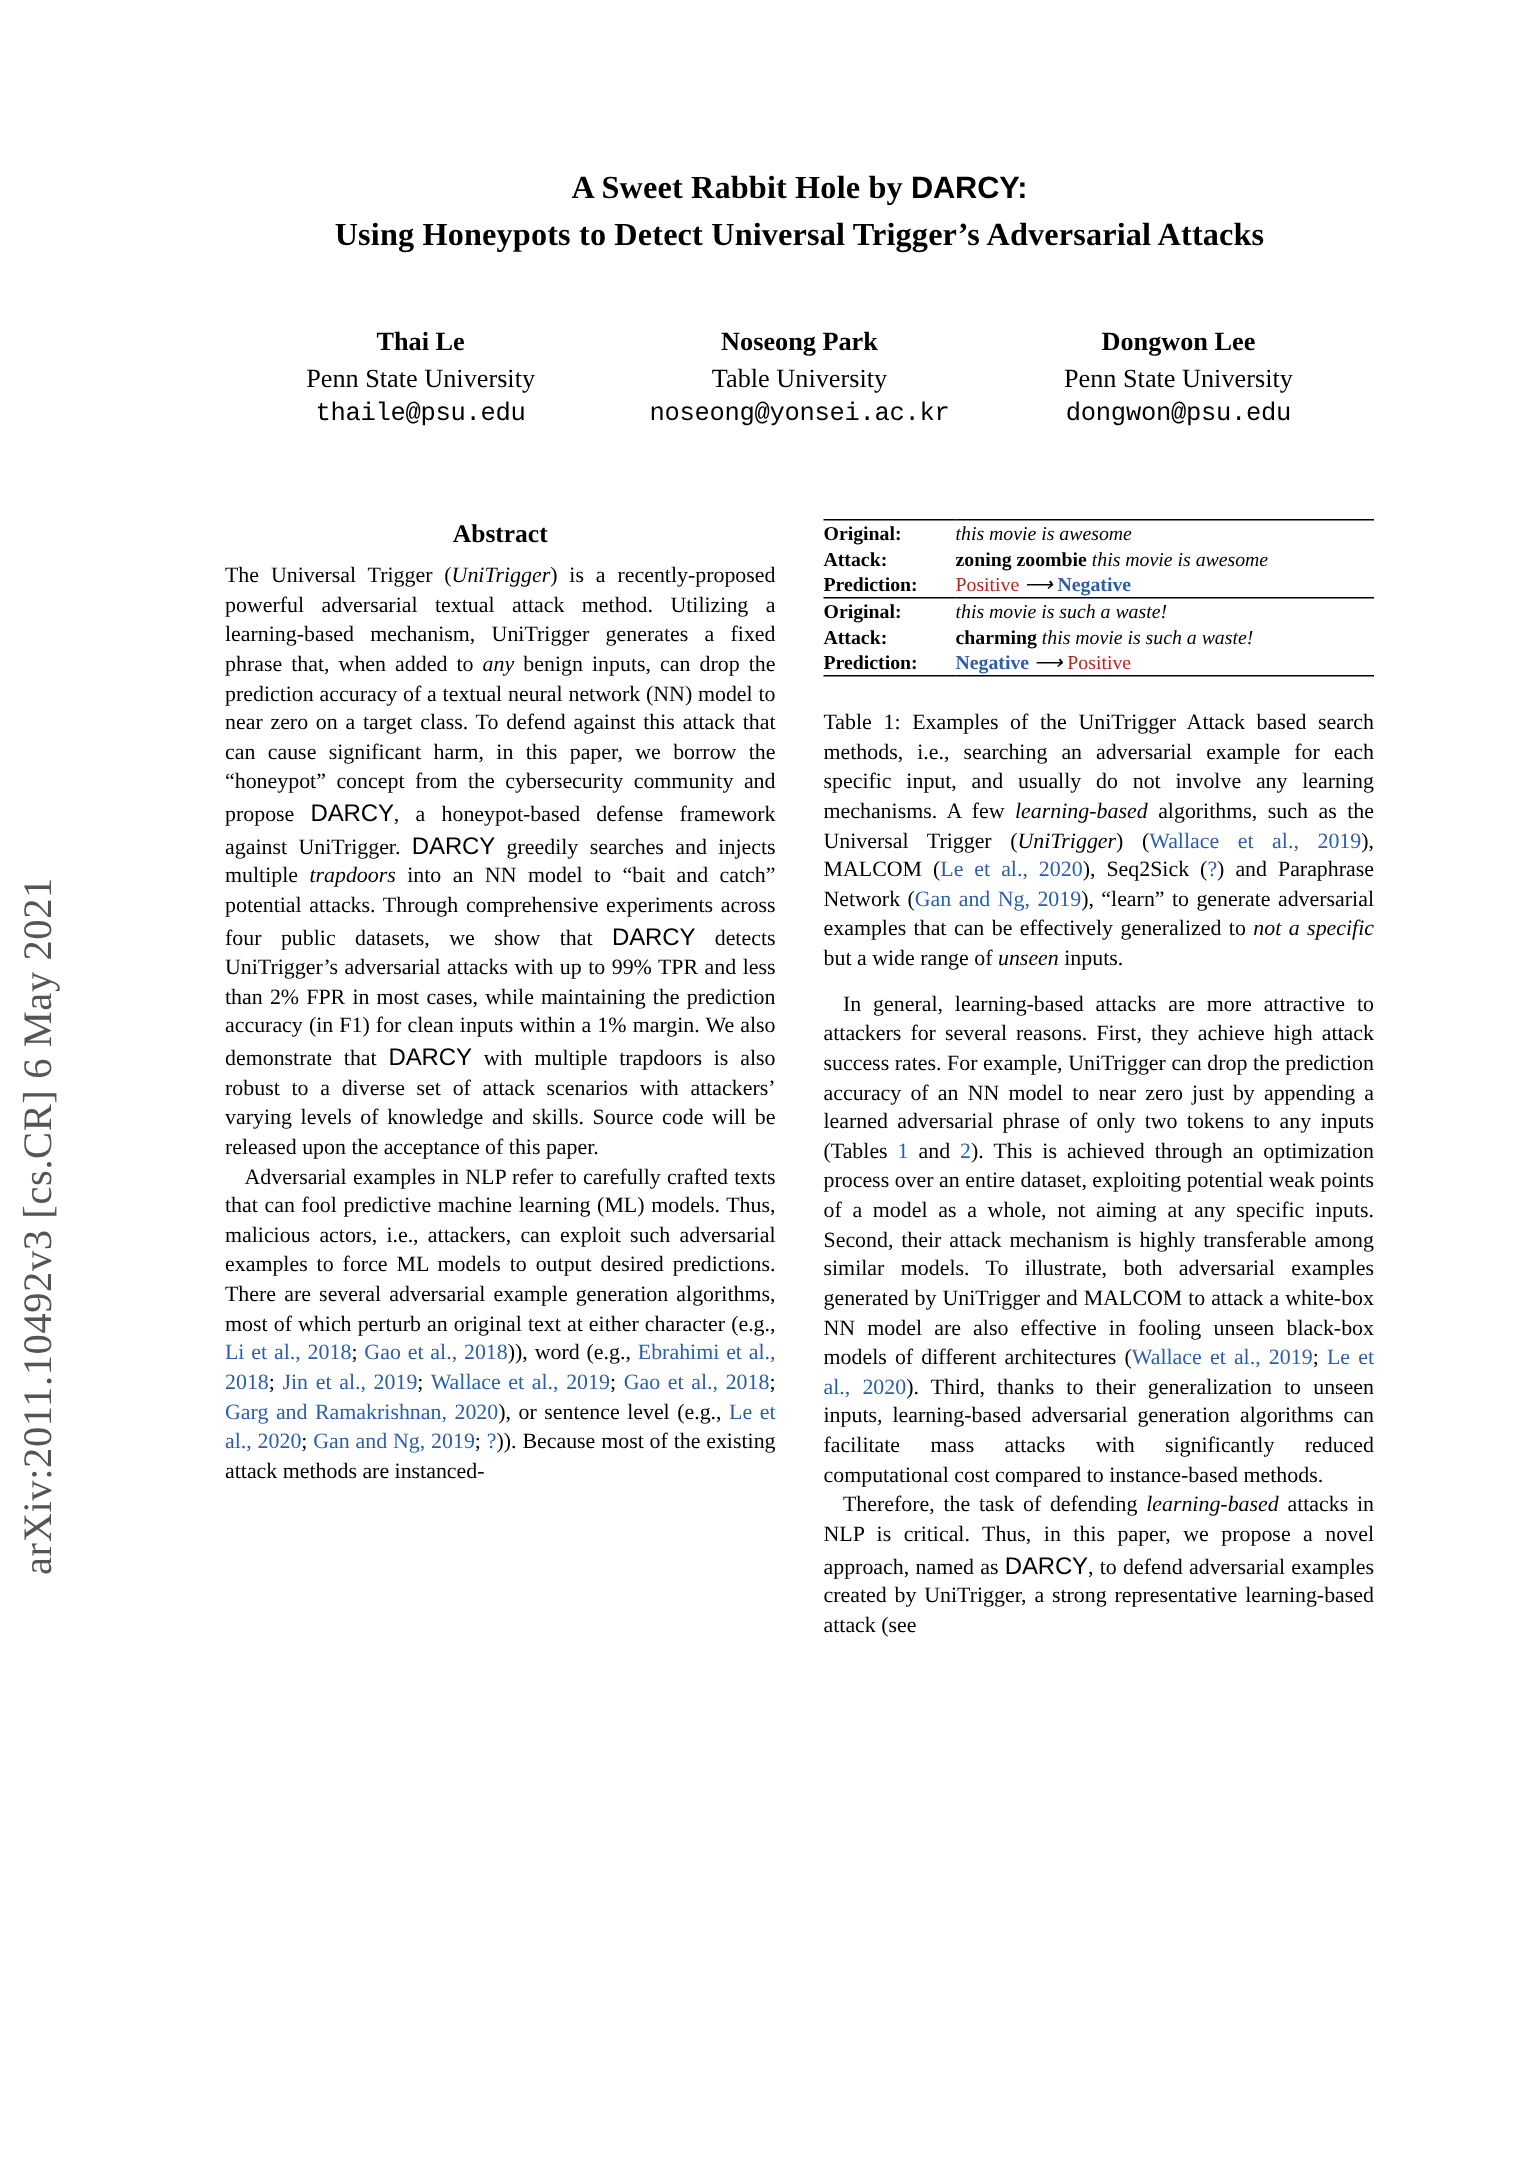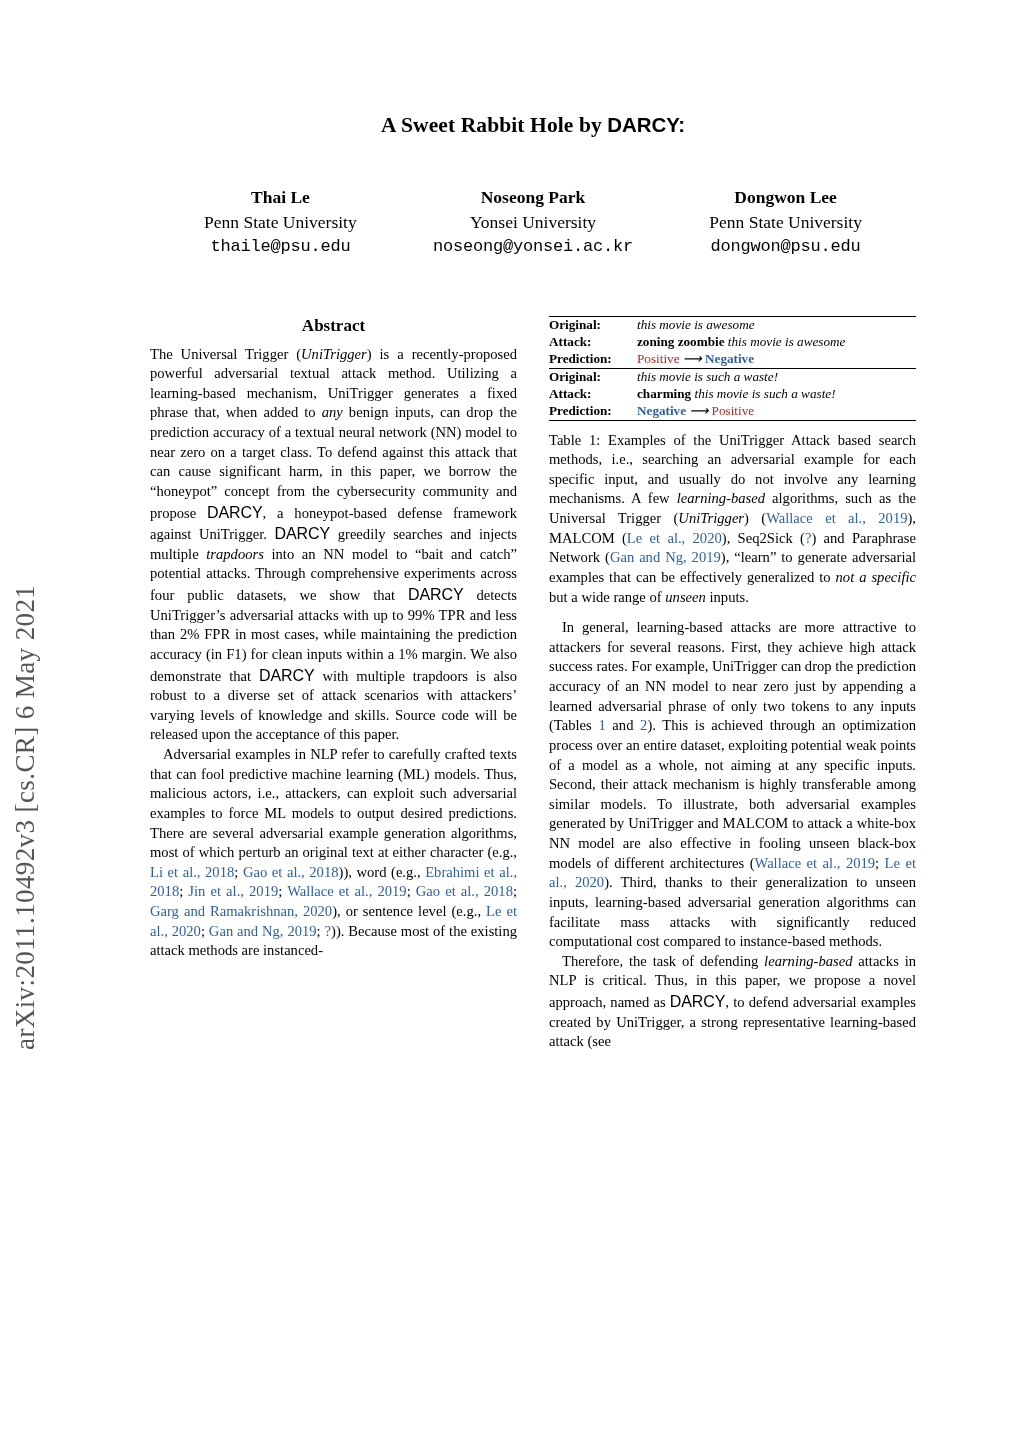--- a/index.html
+++ b/index.html
@@ -95,21 +95,21 @@
     margin: 0 0 0 0;
     hyphens: auto;
     -webkit-hyphens: auto;
   }
   p.body + p.body { text-indent: 13px; }
   .sans { font-family: "Liberation Sans", sans-serif; font-size: 16px; letter-spacing: -0.1px; }
   .it { font-style: italic; }
   .cite { color: #2b5fa8; }
 
   
-  .table-wrap { margin-bottom: 9px; }
+  .table-wrap { margin-bottom: 21px; }
   table.t1 {
     border-collapse: collapse;
     width: 100%;
     font-size: 13.2px;
   }
   table.t1 td {
     padding: 0.5px 0;
     vertical-align: top;
   }
   .rule-top td { border-top: 1.3px solid #000; padding-top: 4px; }
@@ -132,31 +132,32 @@
 </style>
 </head>
 <body>
 
 <div class="arxiv-stamp">arXiv:2011.10492v3  [cs.CR]  6 May 2021</div>
 
 <div class="page">
 
   <div class="title">
     <div><span>A Sweet Rabbit Hole by </span><span class="sans">DARCY:</span></div>
+    <div>Using Honeypots to Detect Universal Trigger’s Adversarial Attacks</div>
   </div>
 
   <div class="authors">
     <div class="author">
       <div class="author-name">Thai Le</div>
       <div class="author-affil">Penn State University</div>
       <div class="author-email">thaile@psu.edu</div>
     </div>
     <div class="author">
       <div class="author-name">Noseong Park</div>
-      <div class="author-affil">Yonsei University</div>
+      <div class="author-affil">Table University</div>
       <div class="author-email">noseong@yonsei.ac.kr</div>
     </div>
     <div class="author">
       <div class="author-name">Dongwon Lee</div>
       <div class="author-affil">Penn State University</div>
       <div class="author-email">dongwon@psu.edu</div>
     </div>
   </div>
 
   <div class="columns">

